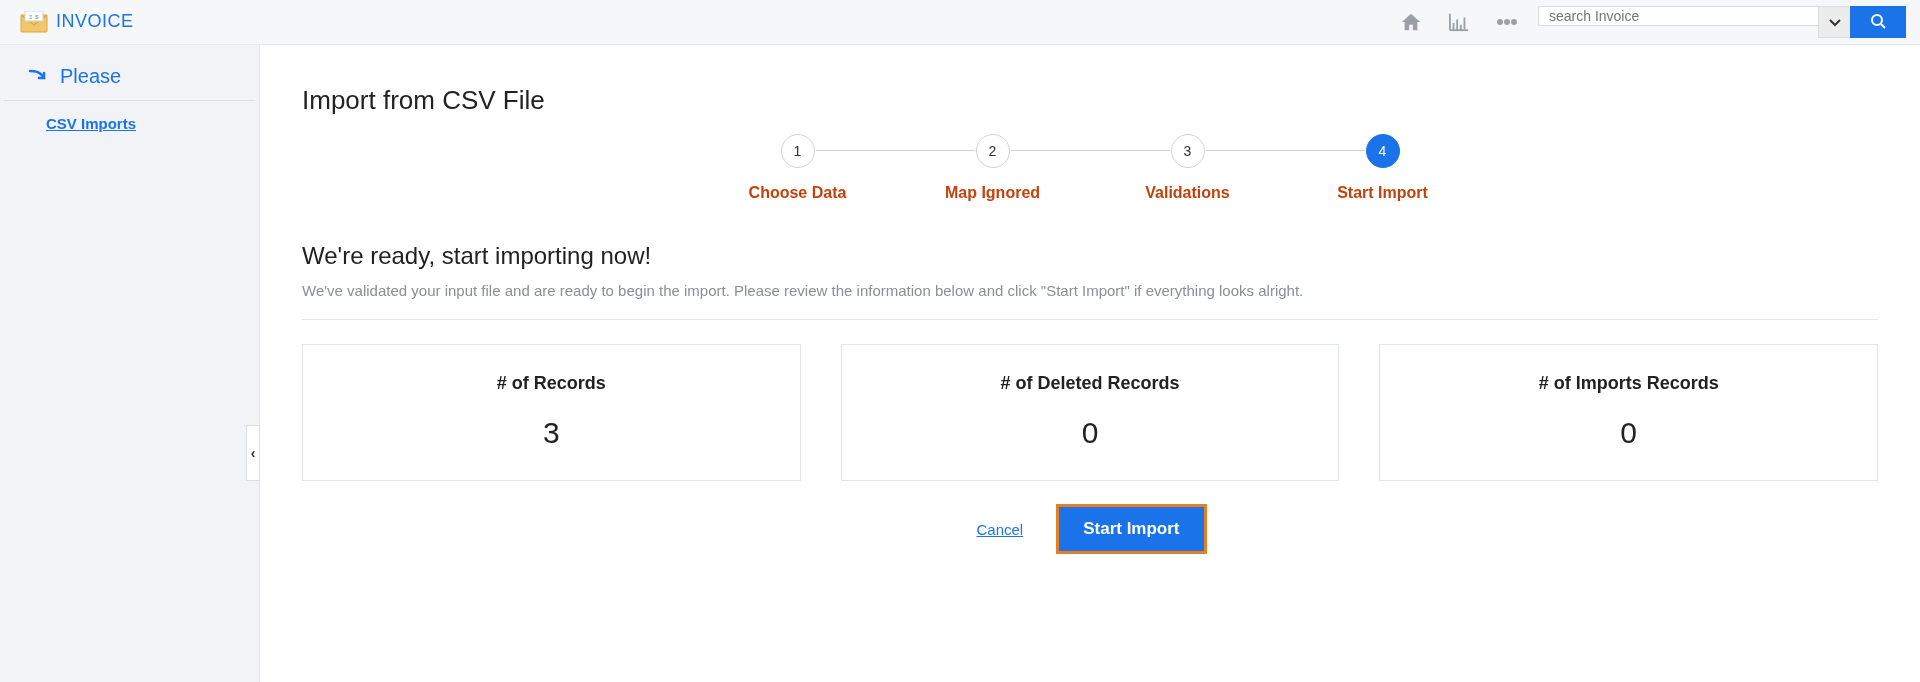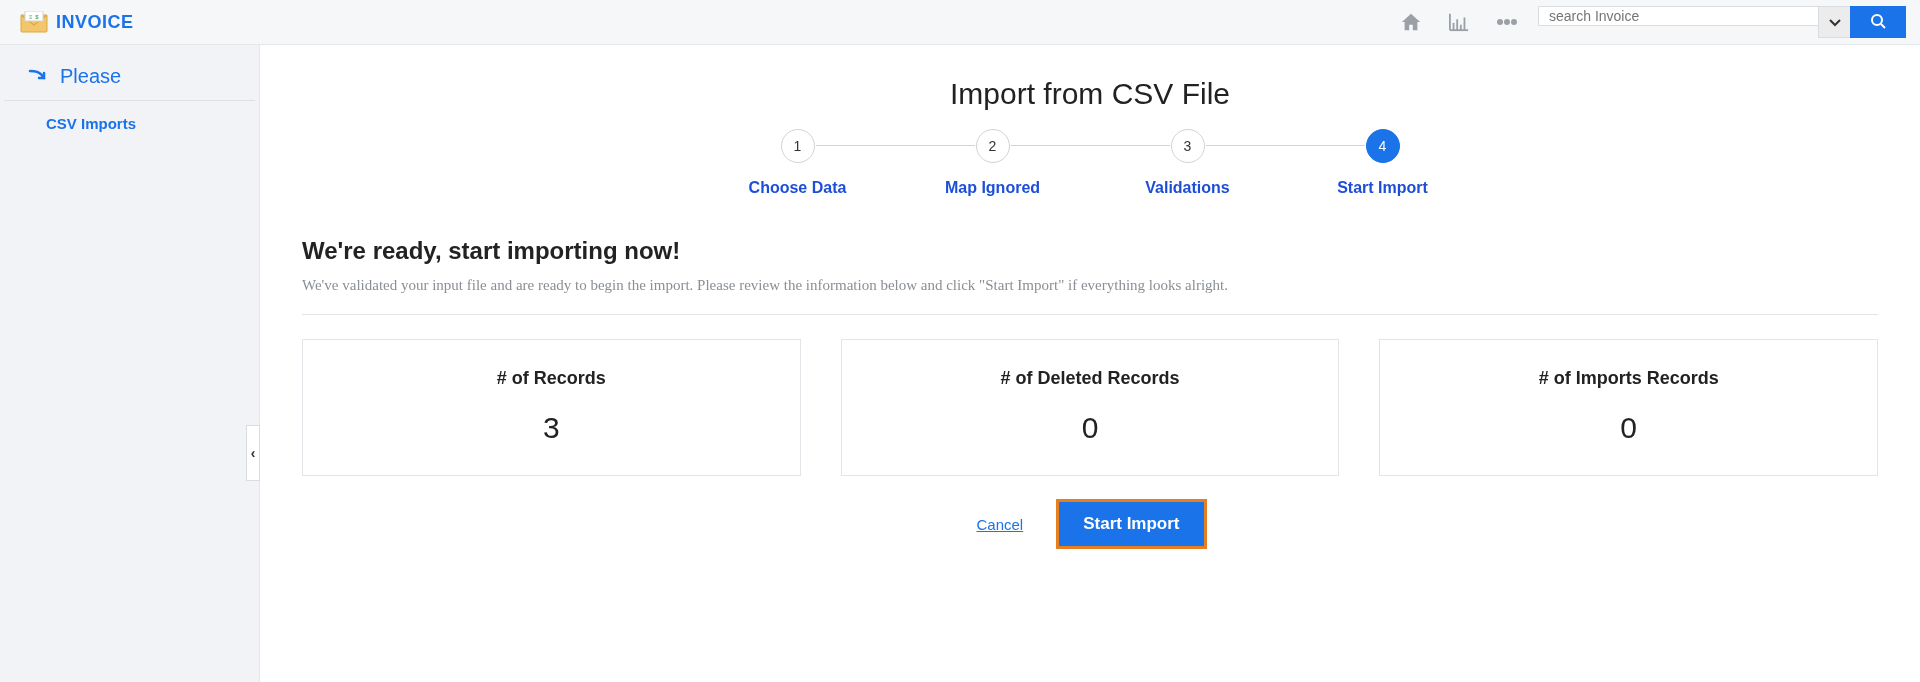--- a/index.html
+++ b/index.html
@@ -27,24 +27,23 @@
   .header{
     height:45px;
     background:var(--header-bg);
     border-bottom:1px solid #e5e7ea;
     display:flex;
     align-items:center;
     padding:0 14px 0 20px;
   }
   .brand{
     display:flex;
-    align-items:center;
     gap:8px;
     color:var(--blue);
-    font-weight:700;
+    font-weight:400;
     font-size:18px;
     letter-spacing:0.5px;
   }
   .brand-icon{
     width:28px;height:22px;
     display:inline-block;
   }
   .header-spacer{flex:1;}
   .header-icons{
     display:flex;
@@ -109,20 +108,21 @@
     padding:20px 18px 12px 24px;
     border-bottom:1px solid #dcdfe4;
     margin:0 4px;
   }
   .nav-item{
     color:var(--blue);
     font-size:15px;
     font-weight:700;
     padding:14px 18px 14px 46px;
     cursor:pointer;
+    text-decoration:underline;
   }
   .collapse-handle{
     position:absolute;
     right:-1px;
     top:380px;
     width:14px;
     height:56px;
     background:#fff;
     border:1px solid #d9dde1;
     display:flex;
@@ -133,24 +133,23 @@
     font-weight:700;
   }
 
   
   .main{
     flex:1;
     padding:28px 42px;
     overflow:auto;
   }
   .page-title{
-    font-size:30px;
+    font-size:26px;
     font-weight:400;
-    margin:4px 0 18px 0;
-    text-align:center;
+    margin:12px 0 18px 0;
   }
   .stepper{
     display:flex;
     align-items:flex-start;
     justify-content:center;
     gap:0;
     margin:10px auto 40px auto;
     width:780px;
     position:relative;
   }
@@ -184,33 +183,32 @@
   }
   .step.active .step-circle{
     background:var(--blue);
     border-color:var(--blue);
     color:#fff;
   }
   .step-label{
     margin-top:16px;
     font-size:16px;
     font-weight:700;
-    color:#1d4ed8;
+    color:#c2410c;
   }
 
   .ready-title{
     font-size:24px;
-    font-weight:700;
+    font-weight:400;
     margin:0 0 12px 0;
   }
   .ready-desc{
     color:#8a8f95;
     font-size:15px;
     margin:7px 0 20px 0;
-    font-family:Liberation Serif, serif;
   }
   .divider{
     border:none;
     border-top:1px solid #e3e5e8;
     margin:0 0 24px 0;
   }
 
   .cards{
     display:flex;
     gap:40px;

